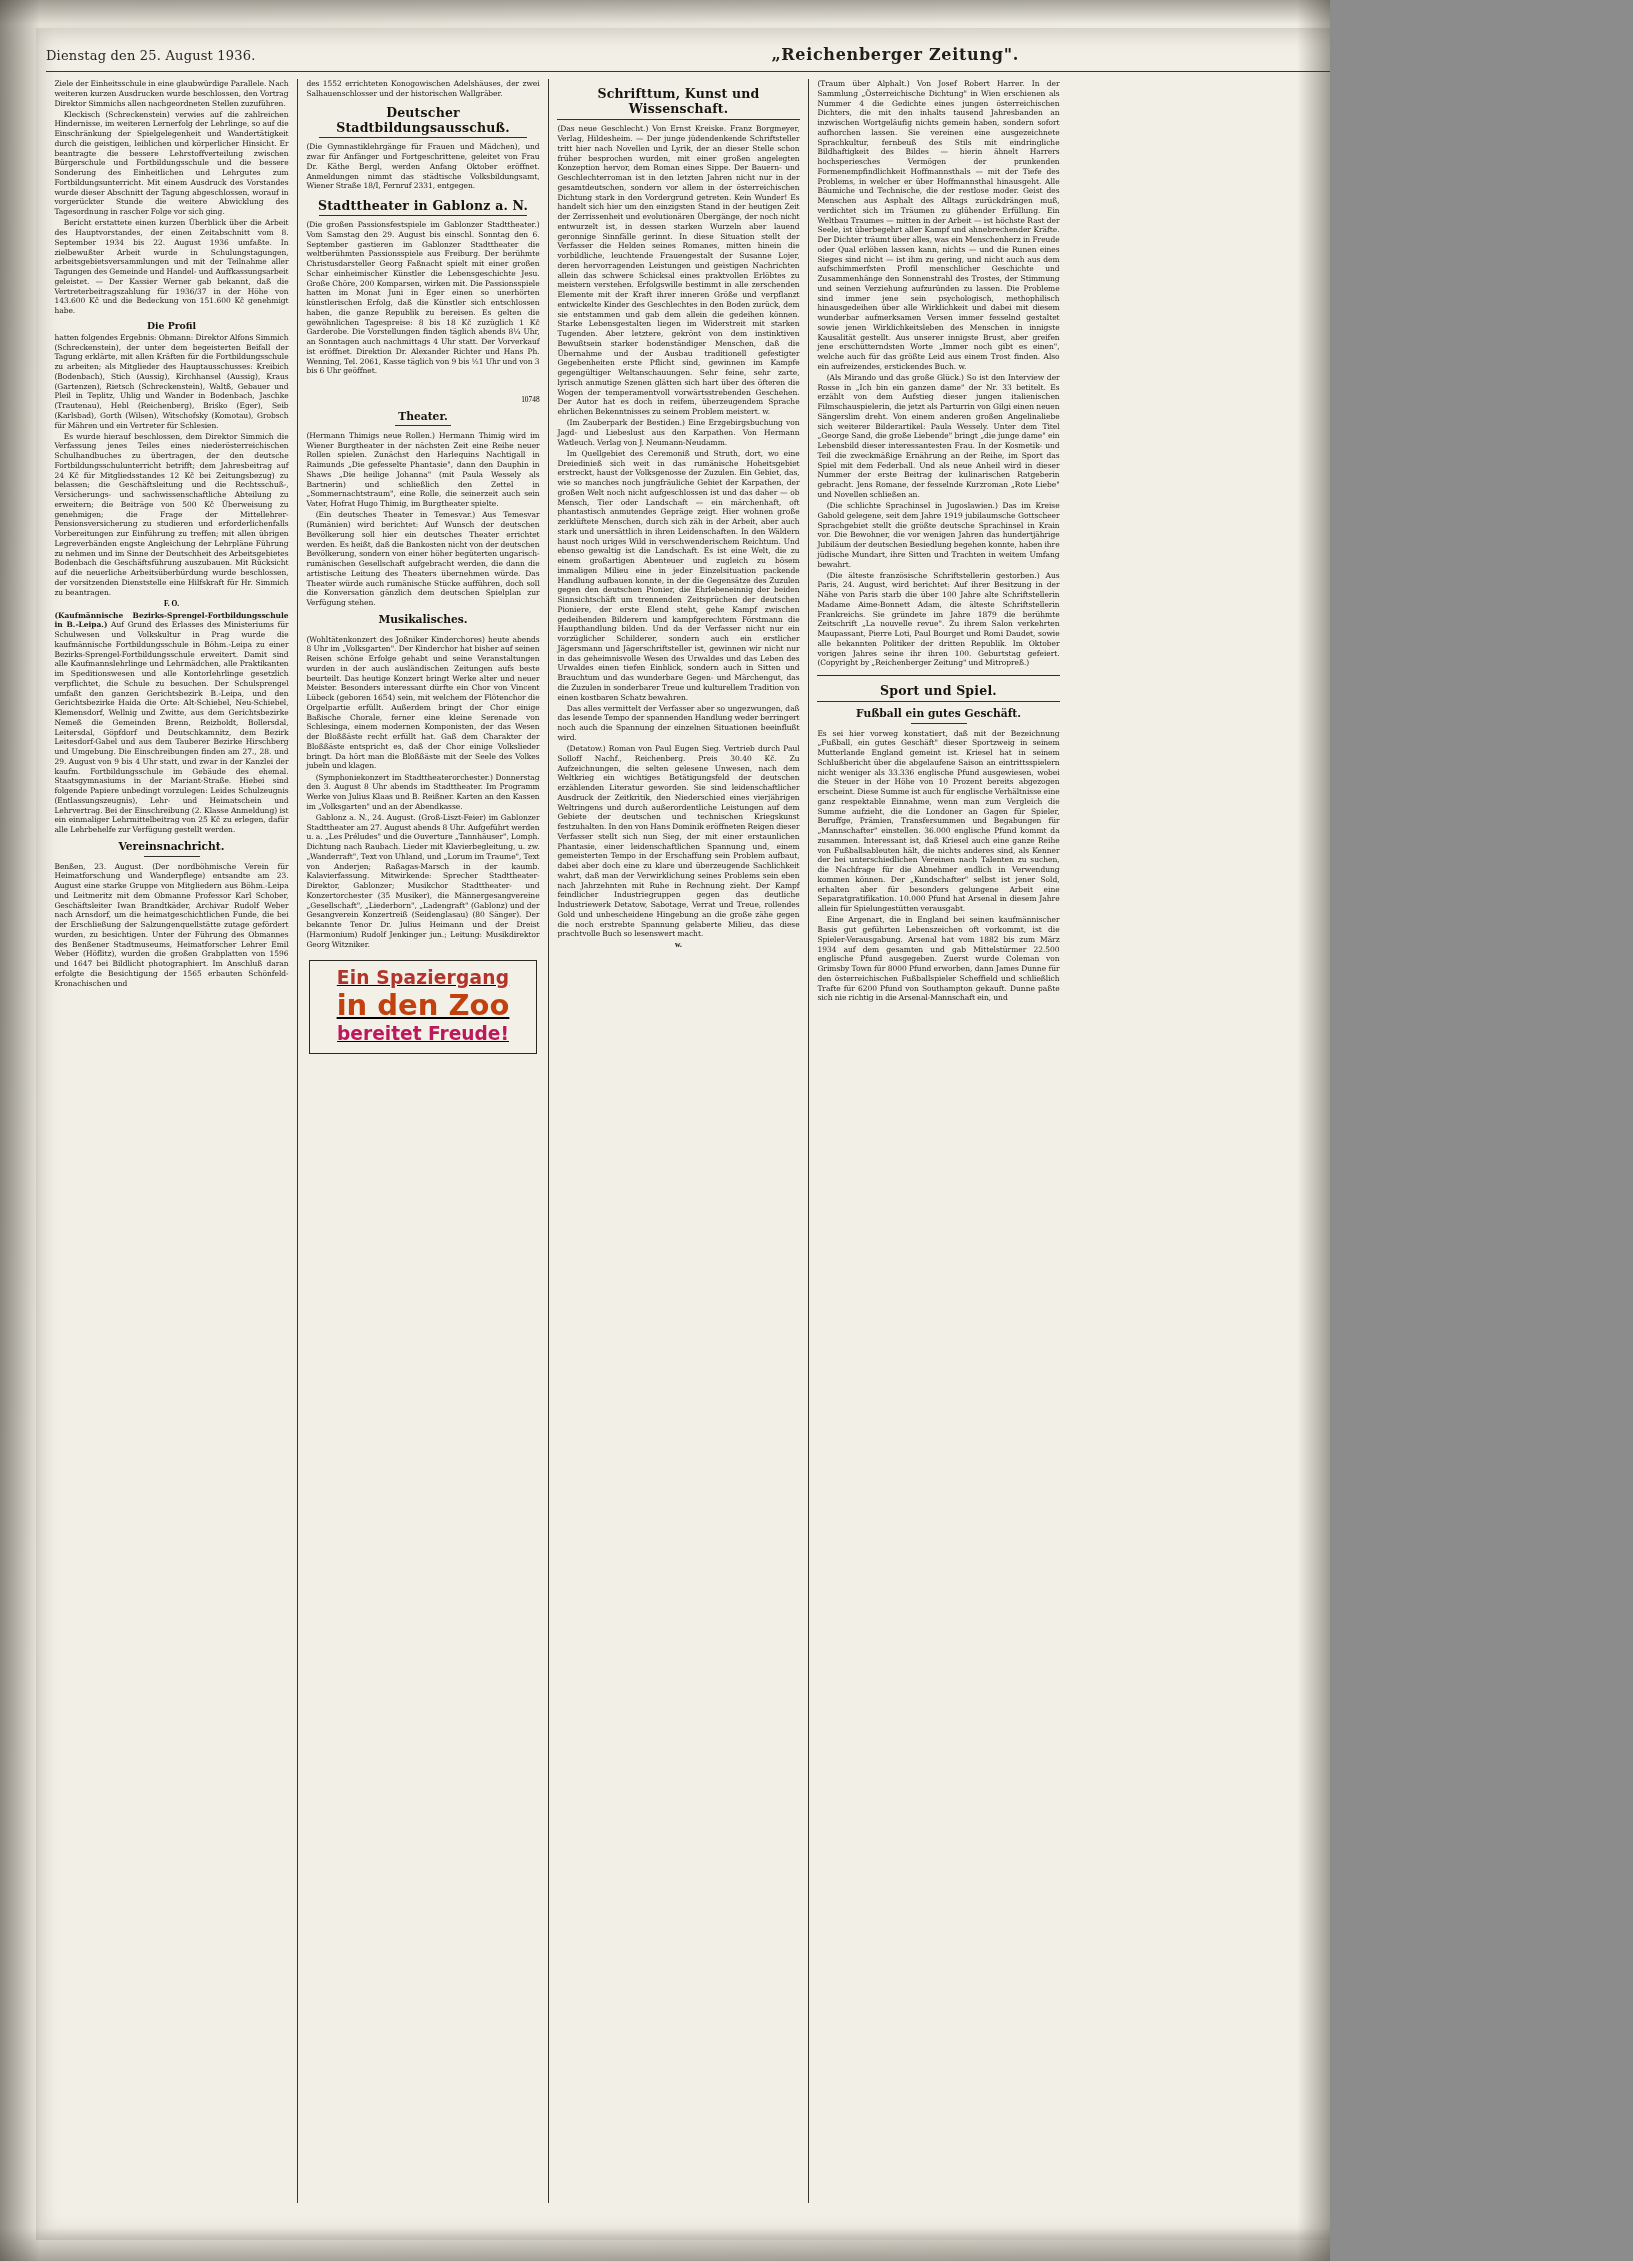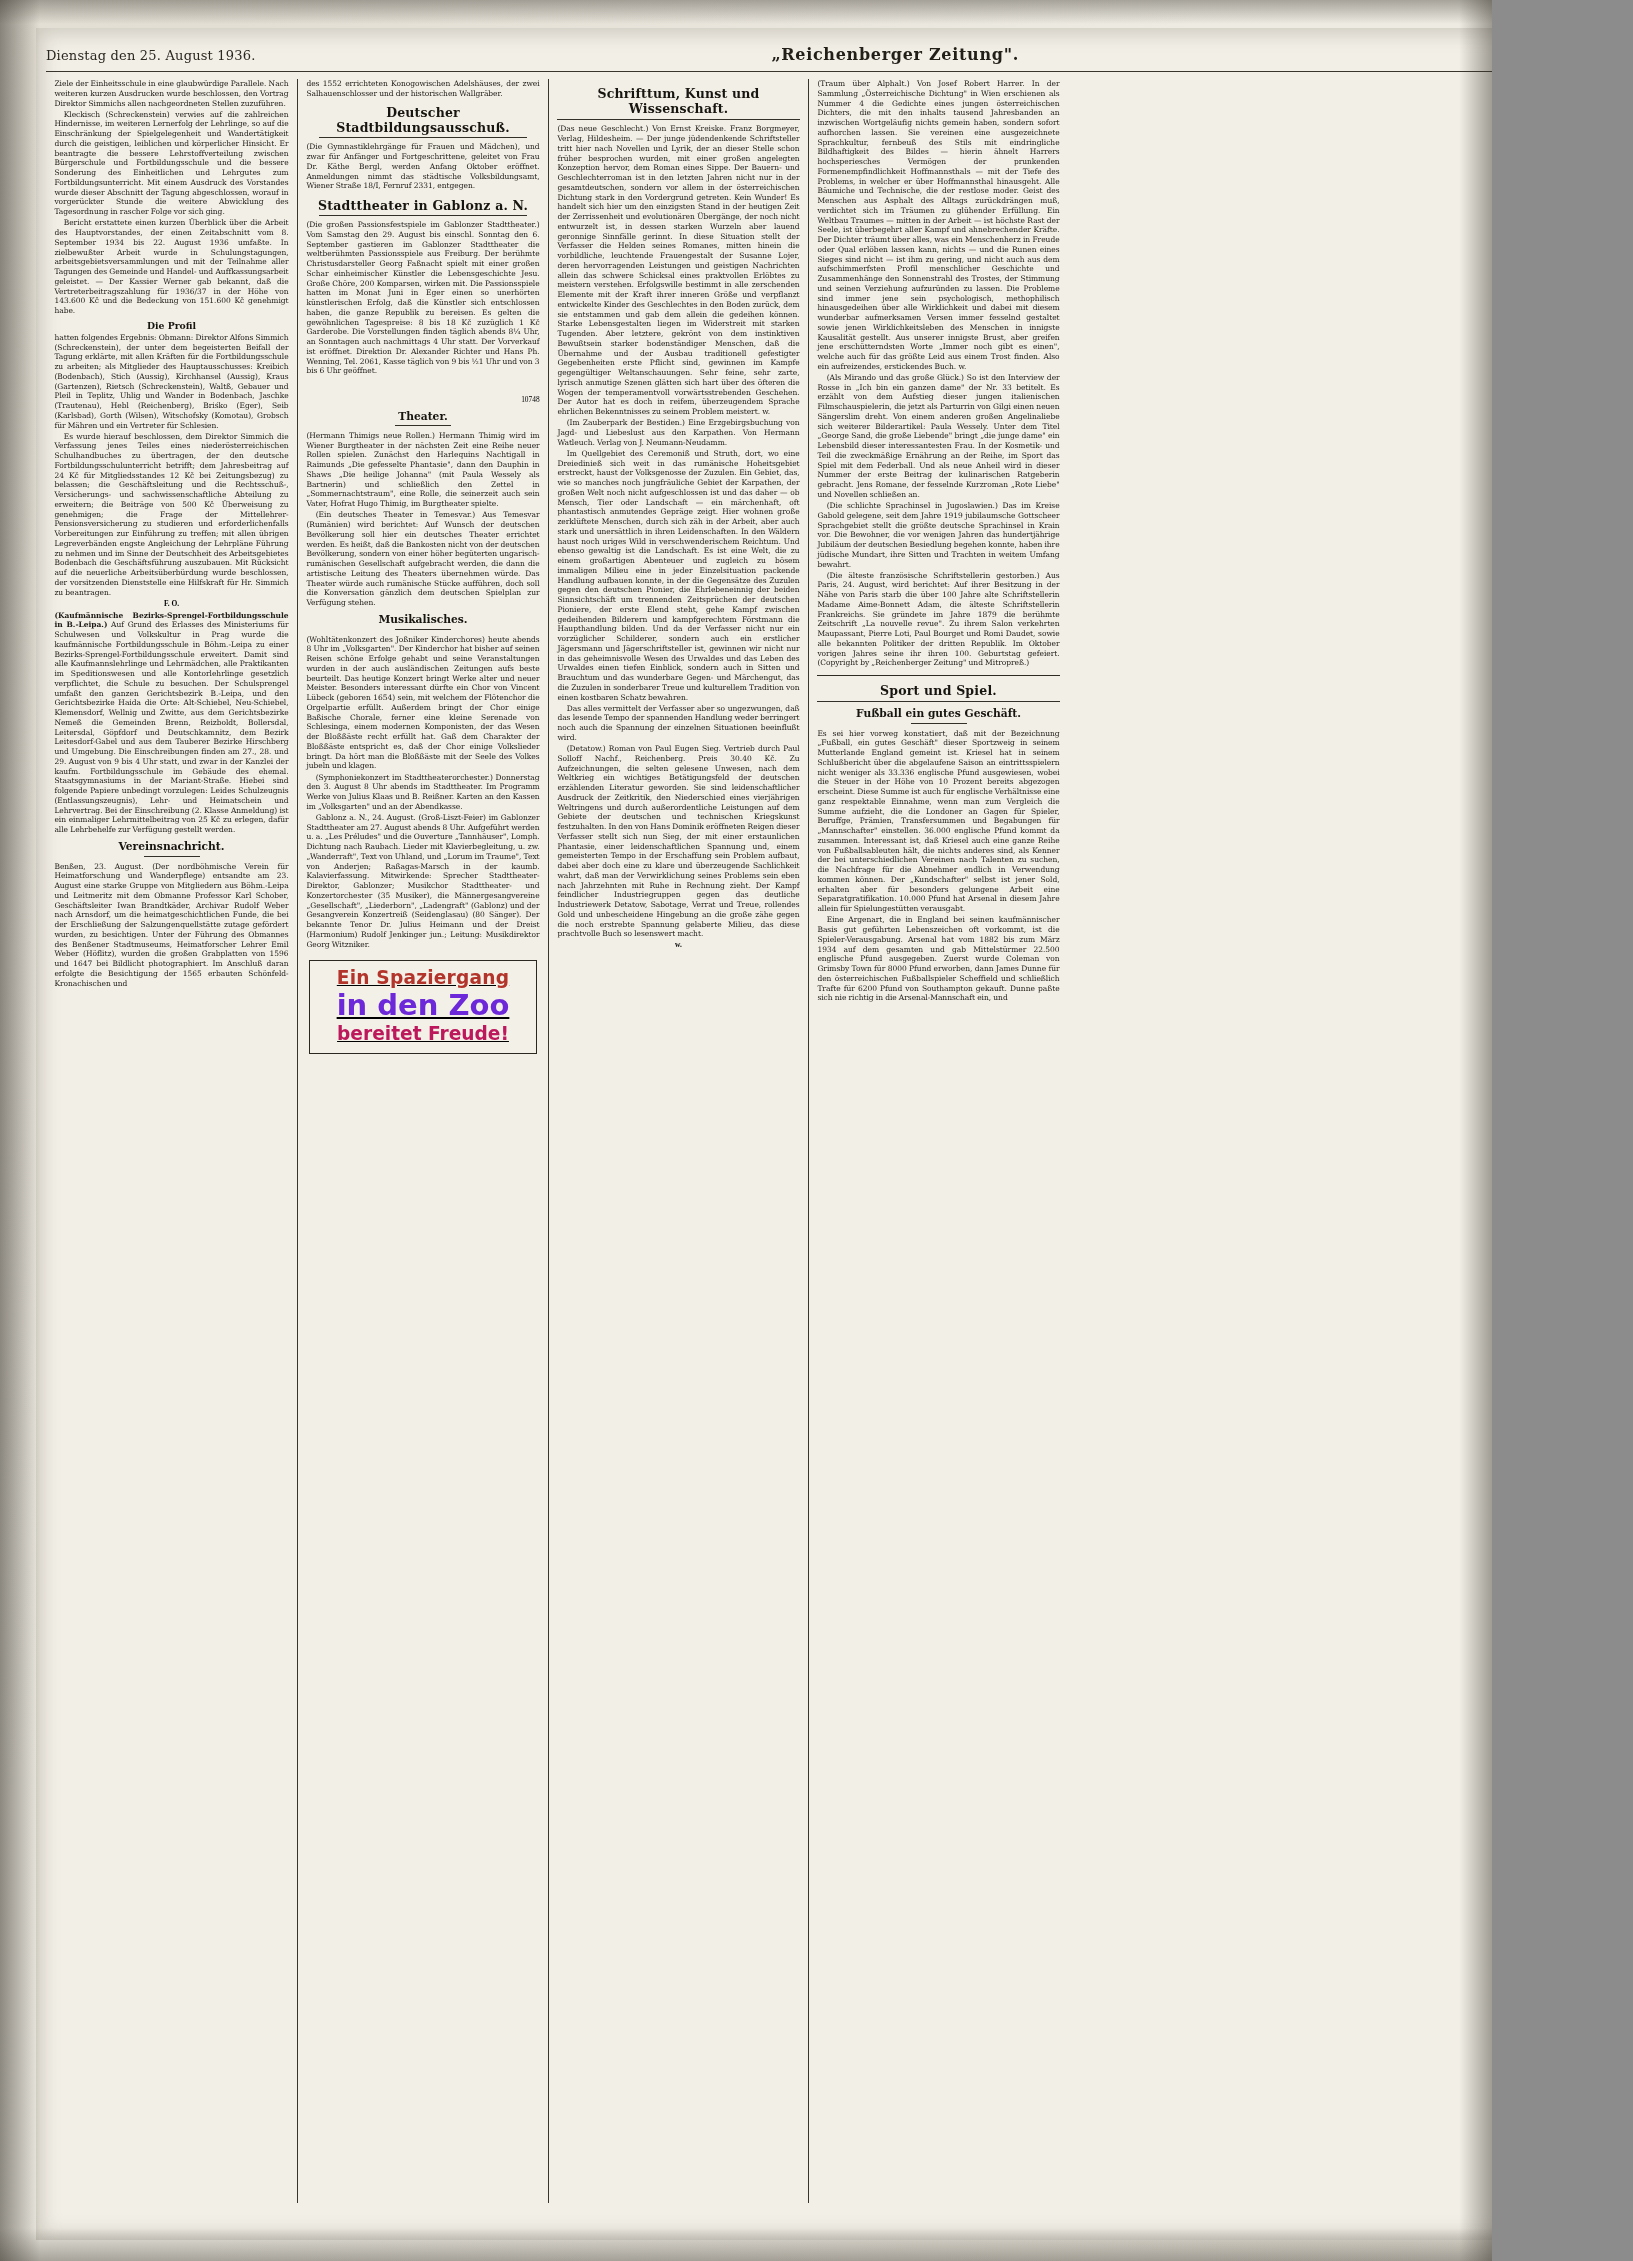--- a/index.html
+++ b/index.html
@@ -4,21 +4,21 @@
 <style>
   html, body {
     margin: 0;
     padding: 0;
     background: #8c8c8c;
   }
   body {
     font-family: "Liberation Serif", serif;
   }
   .page {
-    width: 1492px;
+    width: 1330px;
     height: 2261px;
     background: #eeebe3;
     position: relative;
     overflow: hidden;
     box-sizing: border-box;
     
     background-image:
       radial-gradient(ellipse at 12% 8%, rgba(180,170,150,0.22), rgba(0,0,0,0) 55%),
       radial-gradient(ellipse at 88% 92%, rgba(175,165,145,0.20), rgba(0,0,0,0) 60%),
       radial-gradient(ellipse at 50% 50%, rgba(255,255,255,0.5), rgba(0,0,0,0) 70%);
@@ -188,21 +188,21 @@
     font-weight: bold;
     font-size: 18.6px;
     color: #b3342a;
     letter-spacing: 0.2px;
     line-height: 1.05;
   }
   .ad .l2 {
     font-family: "DejaVu Sans", sans-serif;
     font-weight: bold;
     font-size: 29px;
-    color: #6d28d9;
+    color: #c2410c;
     line-height: 1.05;
     margin-top: 2.8px;
   }
   .ad .l3 {
     font-family: "DejaVu Sans", sans-serif;
     font-weight: bold;
     font-size: 18.6px;
     color: #be185d;
     line-height: 1.05;
     margin-top: 3.7px;

